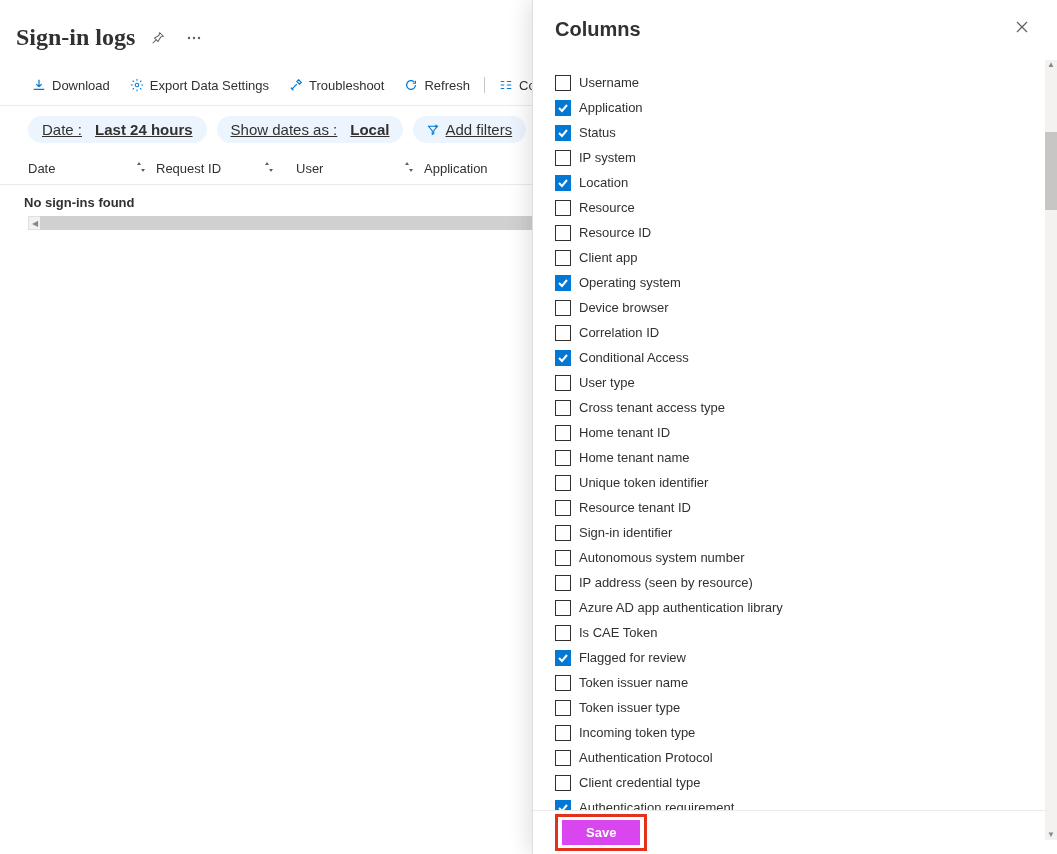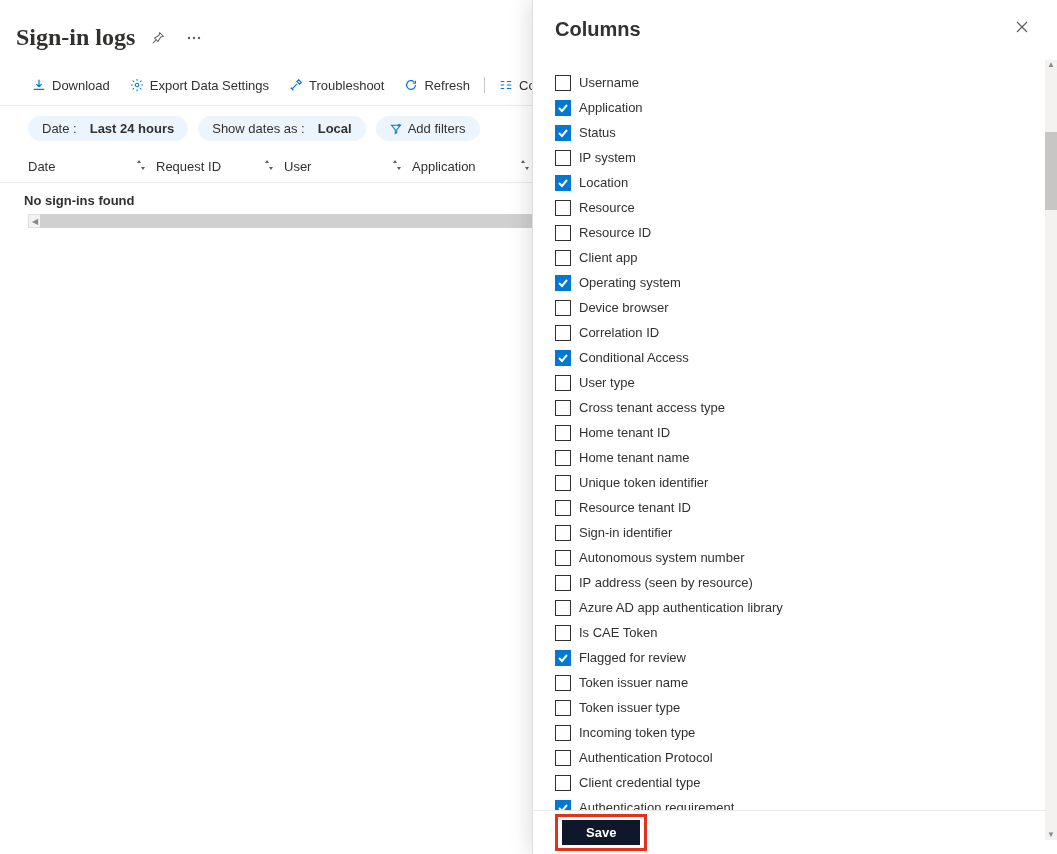--- a/index.html
+++ b/index.html
@@ -65,46 +65,47 @@
   .filter-row {
     display: flex;
     align-items: center;
     gap: 10px;
     padding: 10px 10px 10px 28px;
   }
   .filter-pill {
     background: #ecf5fd;
     border-radius: 14px;
     padding: 5px 14px;
-    font-size: 13px;
+    font-size: 15px;
     color: #323130;
     cursor: pointer;
     display: flex;
     align-items: center;
     gap: 6px;
+    text-decoration: underline;
   }
   .filter-pill b { font-weight: 600; margin-left: 7px; }
   .filter-pill .icon { color: #0078d4; }
   .table-head {
     display: flex;
     border-bottom: 1px solid #eaeaea;
     padding: 0 0 0 28px;
   }
   .col {
     display: flex;
     align-items: center;
     justify-content: space-between;
     padding: 8px 10px 8px 0;
     font-size: 13px;
     color: #323130;
     cursor: pointer;
   }
   .col-date { width: 128px; }
   .col-req  { width: 128px; }
-  .col-user { width: 128px; }
+  .col-user { width: 128px; margin-left: 12px; }
   .col-app  { width: 128px; }
   .sort-icon { color: #605e5c; }
   .table-body {
     padding: 10px 0 0 24px;
     font-size: 13px;
     font-weight: bold;
   }
   .hscroll {
     margin: 6px 0 0 28px;
     background: #f3f2f1;
@@ -178,21 +179,21 @@
     height: 44px;
     display: flex;
     align-items: center;
   }
   .save-wrap {
     border: 3px solid #e3311b;
     padding: 3px 4px;
     display: inline-block;
   }
   .save-btn {
-    background: #0f172a;
+    background: #d946ef;
     color: #fff;
     border: none;
     font-size: 13px;
     font-weight: 600;
     padding: 5px 24px;
     cursor: pointer;
   }
   .panel-scrollbar {
     position: absolute;
     top: 60px;

